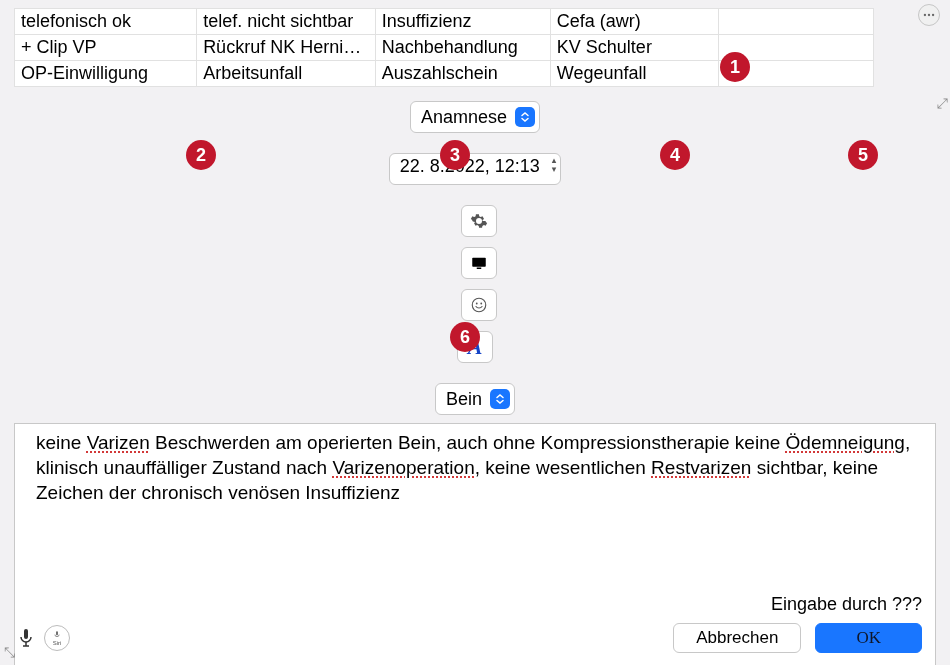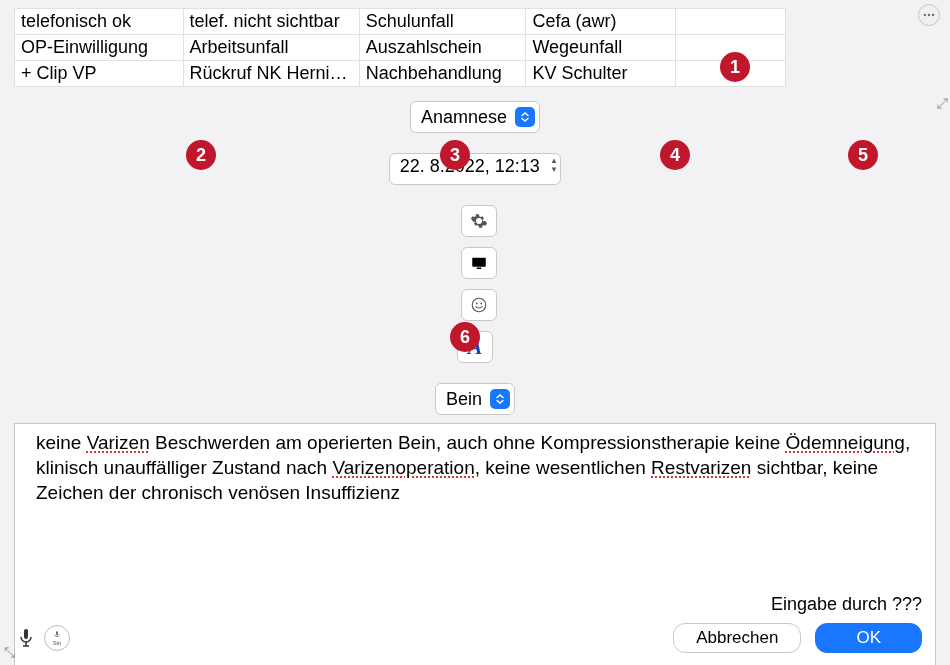--- a/index.html
+++ b/index.html
@@ -15,21 +15,21 @@
   .window {
     position: relative;
     width: 950px; height: 665px;
     padding: 8px 14px 14px 14px;
   }
 
   
   .quickgrid {
     background: #fff;
     border: 1px solid #d0d0d0;
-    width: 772px;
+    width: 860px;
     border-collapse: collapse;
   }
   .quickgrid td {
     border: 1px solid #e1e1e1;
     padding: 2px 6px;
     height: 24px;
     white-space: nowrap;
     overflow: hidden;
     text-overflow: ellipsis;
     max-width: 180px;
@@ -174,32 +174,33 @@
     flex-direction: column;
     line-height: 1;
   }
   .mic-icons .siri svg { width: 10px; height: 10px; }
   .buttons {
     margin-left: auto;
     display: flex; gap: 14px;
   }
   .btn {
     height: 30px;
-    border-radius: 12px;
+    border-radius: 6px;
     padding: 0 22px;
     font-size: 17px;
     display: flex; align-items: center; justify-content: center;
     border: 1px solid #c8c8c8;
     background: #fff;
   }
   .btn.primary {
     background: #1976ff;
     border-color: #1976ff;
-    color: #ffffff;
+    color: #0f172a;
     padding: 0 40px;
+    font-family: Liberation Serif, serif;
   }
   .resize-corner {
     position: absolute;
     left: -10px; bottom: -8px;
     color: #8a8a8a;
     font-size: 14px;
   }
 
   
   .anno {
@@ -226,36 +227,36 @@
         <col style="width:190px">
           <col style="width:180px">
           <col style="width:180px">
           <col style="width:180px">
           <col style="width:180px">
       </colgroup>
       <tbody id="quickgrid-body">
           <tr>
             <td>telefonisch ok</td>
             <td>telef. nicht sichtbar</td>
-            <td>Schulunfall</td>
+            <td>Insuffizienz</td>
             <td>Cefa (awr)</td>
+            <td class="empty">&nbsp;</td>
+          </tr>
+          <tr>
+            <td>+ Clip VP</td>
+            <td>Rückruf NK Herni…</td>
+            <td>Nachbehandlung</td>
+            <td>KV Schulter</td>
             <td class="empty">&nbsp;</td>
           </tr>
           <tr>
             <td>OP-Einwilligung</td>
             <td>Arbeitsunfall</td>
             <td>Auszahlschein</td>
             <td>Wegeunfall</td>
-            <td class="empty">&nbsp;</td>
-          </tr>
-          <tr>
-            <td>+ Clip VP</td>
-            <td>Rückruf NK Herni…</td>
-            <td>Nachbehandlung</td>
-            <td>KV Schulter</td>
             <td class="empty">&nbsp;</td>
           </tr>
         </tbody>
     </table>
     <div class="grid-more">
       <svg viewBox="0 0 24 24">
           <circle cx="5" cy="12" r="2" fill="#666"></circle>
           <circle cx="12" cy="12" r="2" fill="#666"></circle>
           <circle cx="19" cy="12" r="2" fill="#666"></circle>
         </svg>

